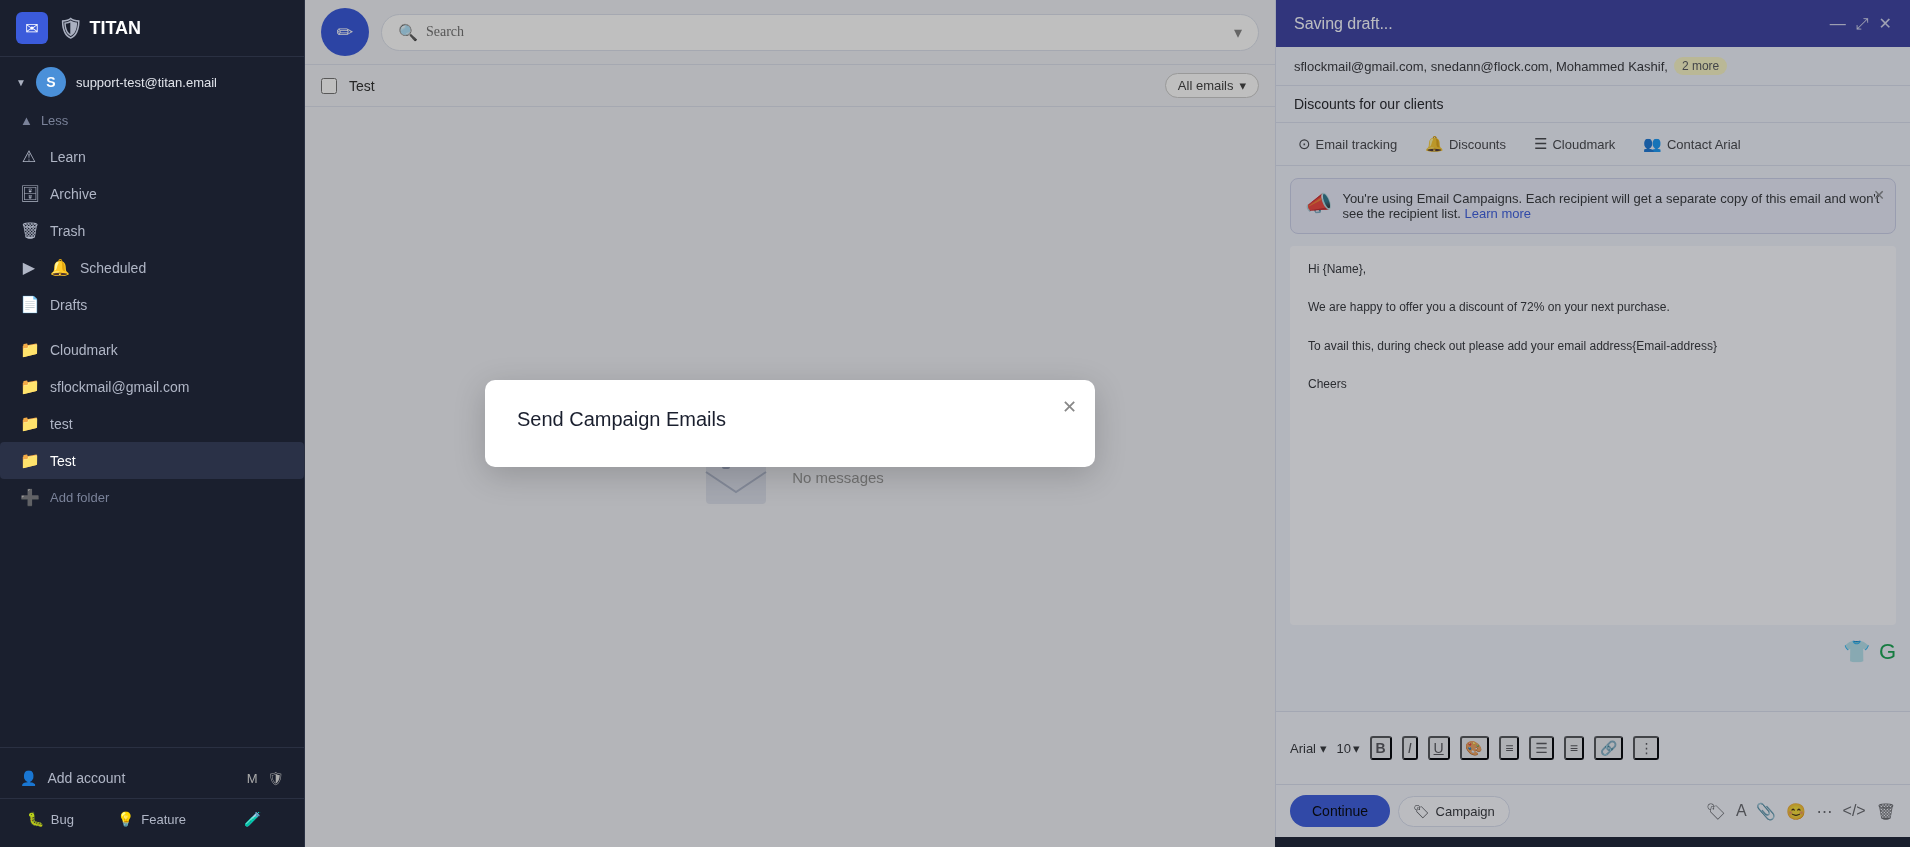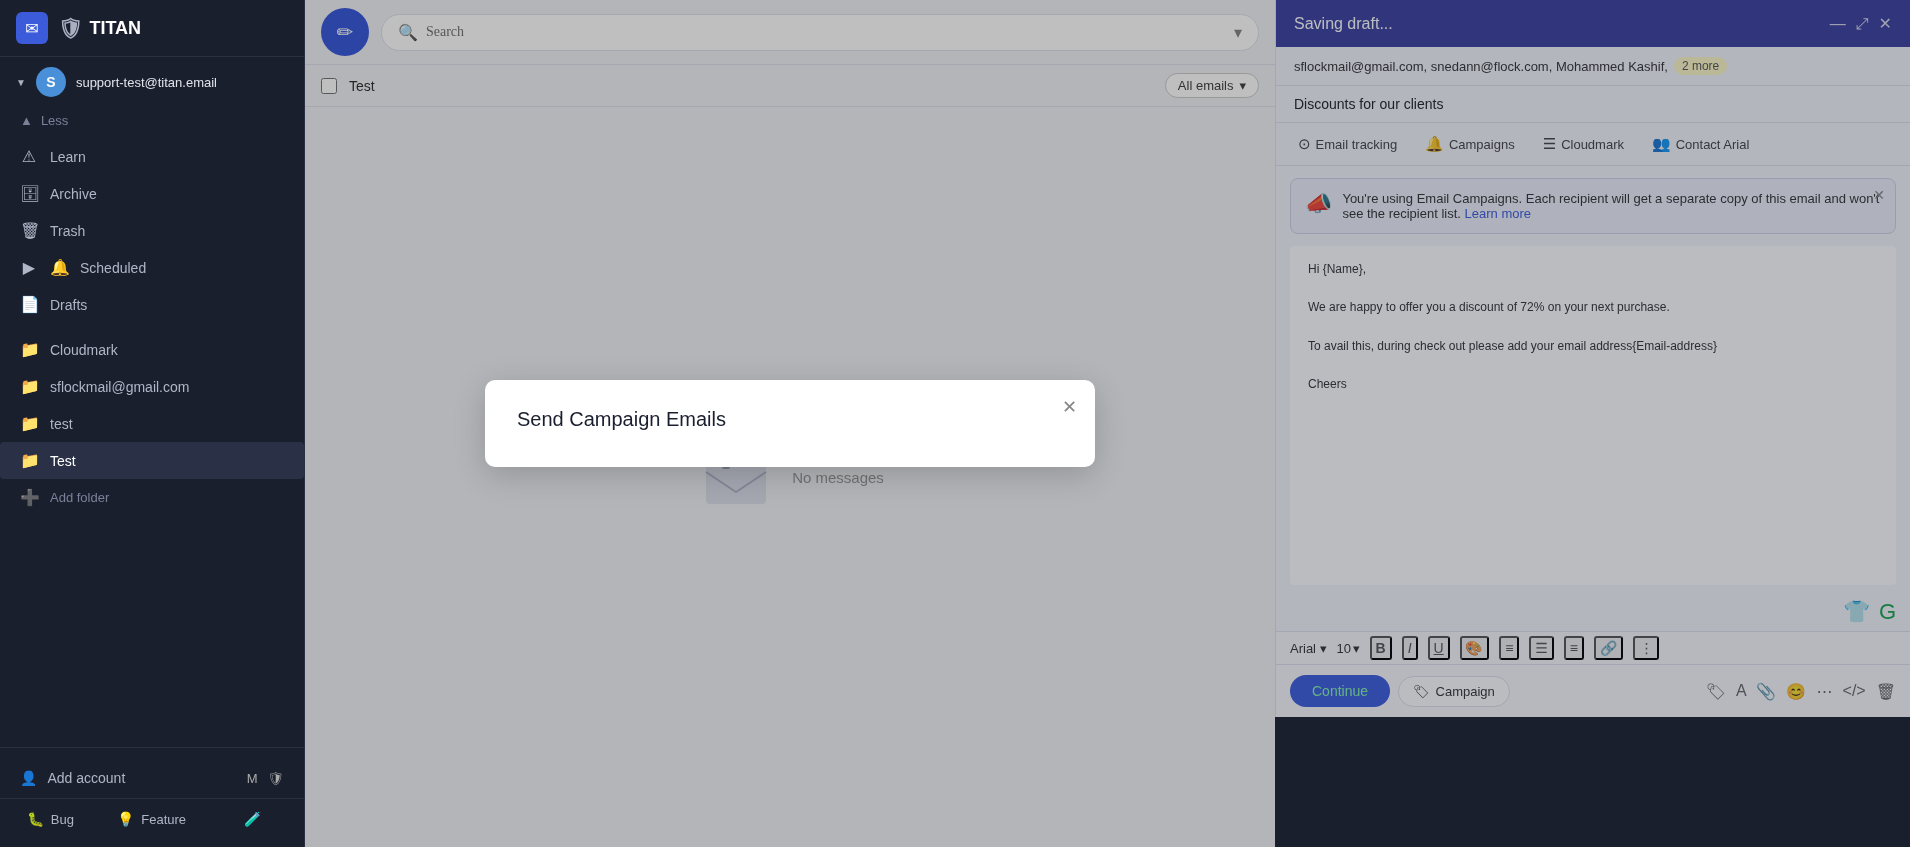--- a/index.html
+++ b/index.html
@@ -132,21 +132,21 @@
       flex: 1; display: flex; flex-direction: row; align-items: center; justify-content: center;
       color: #999; font-size: 15px; gap: 16px;
     }
 
     
     .compose-panel {
       width: 635px;
       min-width: 635px;
       background: #f5f6fa;
       border-left: 1px solid #dde1ec;
-      height: 717px;
+      height: 837px;
       display: flex;
       flex-direction: column;
       position: relative;
       opacity: 0.7;
     }
 
     .compose-header {
       background: #3b3f9e;
       color: white;
       padding: 14px 18px;
@@ -210,35 +210,36 @@
 
     .compose-footer-actions {
       display: flex; align-items: center; justify-content: flex-end; padding: 6px 14px;
       gap: 8px;
     }
 
     .icon-avatar-tshirt { color: #3b5bdb; font-size: 22px; }
     .icon-grammarly { color: #15a44a; font-size: 22px; }
 
     .compose-format-bar {
-      display: flex; align-items: center; padding: 4px 14px; gap: 10px; border-top: 1px solid #dde1ec;
+      display: flex; align-items: center; padding: 24px 14px; gap: 10px; border-top: 1px solid #dde1ec;
       background: #f8f9fc;
+      margin-top: 40px;
     }
 
     .format-font { display: flex; align-items: center; gap: 4px; font-size: 13px; color: #333; cursor: pointer; }
     .format-size { display: flex; align-items: center; gap: 2px; font-size: 13px; color: #333; cursor: pointer; }
     .format-btn { font-size: 14px; color: #555; cursor: pointer; padding: 2px 4px; border-radius: 3px; }
 
     .compose-actions-row {
       display: flex; align-items: center; padding: 10px 14px; gap: 8px; border-top: 1px solid #dde1ec;
       background: #f8f9fc;
     }
 
     .continue-btn {
-      background: #3b5bdb; color: #86efac; border: none; border-radius: 20px; padding: 8px 22px;
+      background: #3b5bdb; color: #000000; border: none; border-radius: 20px; padding: 8px 22px;
       font-size: 14px; font-weight: 500; cursor: pointer;
     }
 
     .campaign-btn {
       display: flex; align-items: center; gap: 6px; background: white; border: 1px solid #dde1ec;
       border-radius: 20px; padding: 7px 14px; font-size: 13px; color: #333; cursor: pointer;
     }
 
     .action-icons { display: flex; align-items: center; gap: 10px; margin-left: auto; }
     .action-icon { font-size: 16px; color: #666; cursor: pointer; }
@@ -430,21 +431,21 @@
 
   <div class="compose-subject">Discounts for our clients</div>
 
   <div class="compose-toolbar-features">
     <div class="feature-btn">
       <span class="feature-icon">⊙</span>
       <span>Email tracking</span>
     </div>
     <div class="feature-btn">
       <span class="feature-icon">🔔</span>
-      <span>Campaigns</span>
+      <span>Discounts</span>
     </div>
     <div class="feature-btn">
       <span class="feature-icon">☰</span>
       <span>Cloudmark</span>
     </div>
     <div class="feature-btn">
       <span class="feature-icon">👥</span>
       <span>Contact Arial</span>
     </div>
   </div>

